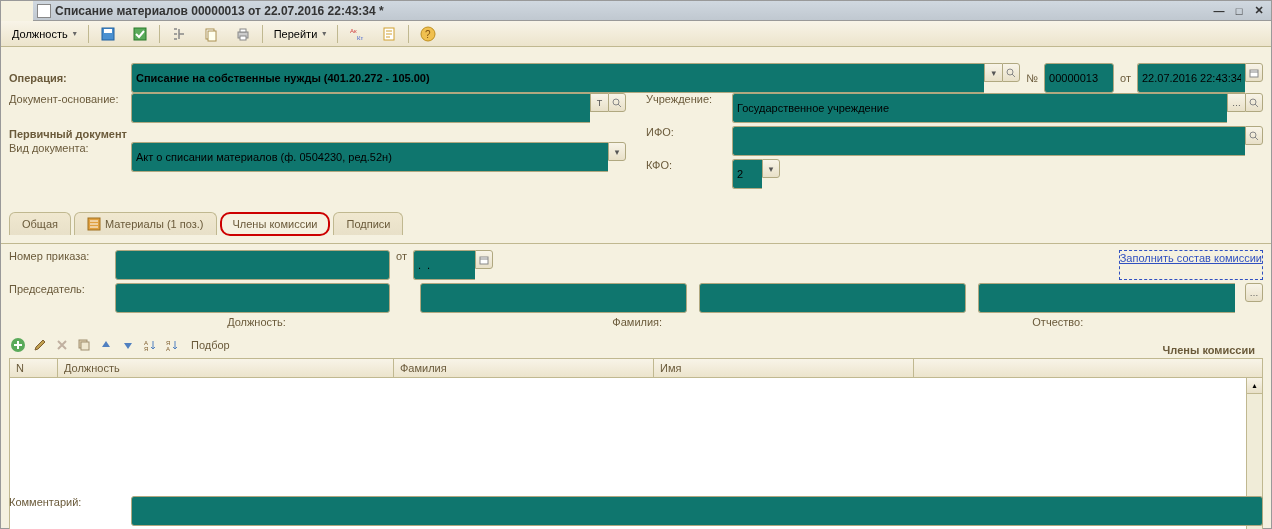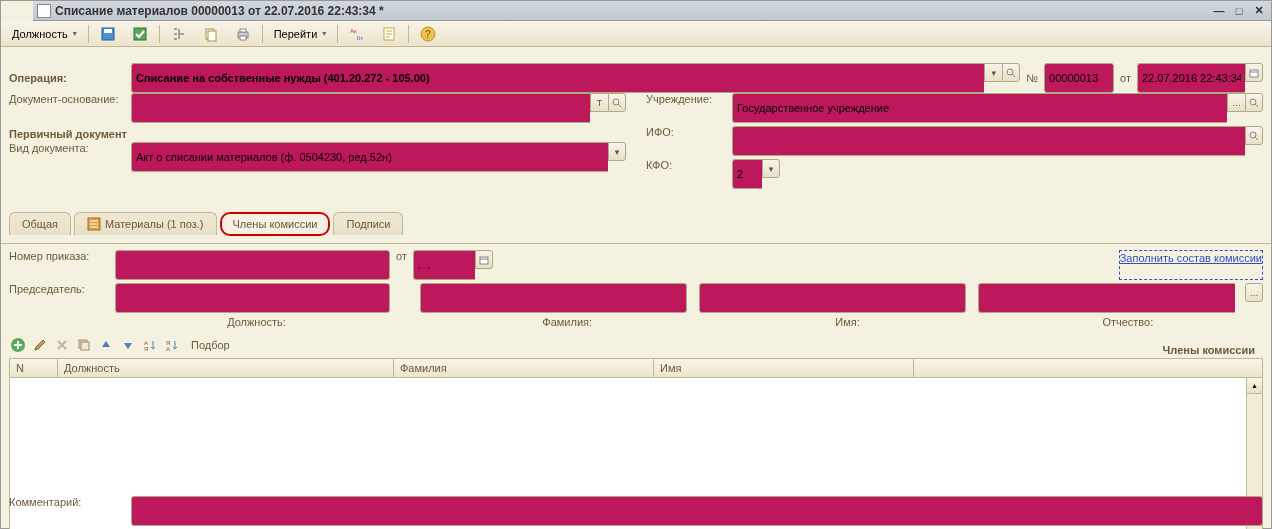--- a/index.html
+++ b/index.html
@@ -15,21 +15,21 @@
   .tb-btn { height: 22px; padding: 0 6px; display: flex; align-items: center; gap: 3px; cursor: pointer; border: 1px solid transparent; border-radius: 3px; }
   .tb-sep { width: 1px; height: 18px; background: #c0b890; margin: 0 2px; }
   .tb-drop::after { content: "▾"; font-size: 8px; margin-left: 2px; color: #666; }
   
   .form-area { padding: 16px 8px; }
   .form-row { display: flex; margin-bottom: 3px; gap: 6px; }
   .form-label { width: 116px; color: #6a5a3a; font-size: 11px; }
   .form-label.bold { font-weight: bold; }
   .section-label { color: #6a5a3a; font-weight: bold; font-size: 11px; padding: 2px 0; }
   
-  .input { height: 30px; background: #be185d; border: 1px solid #b0a880; border-radius: 3px; padding: 0 4px; font-size: 11px; }
+  .input { height: 30px; background: #0f766e; border: 1px solid #b0a880; border-radius: 3px; padding: 0 4px; font-size: 11px; }
   .input-combo { display: flex; }
   .input-combo .input { border-radius: 3px 0 0 3px; border-right: none; }
   .combo-btn { width: 18px; height: 19px; background: linear-gradient(to bottom, #f8f4e8, #e8e0c8); border: 1px solid #b0a880; display: flex; align-items: center; justify-content: center; font-size: 9px; cursor: pointer; color: #555; }
   .combo-btn:last-child { border-radius: 0 3px 3px 0; }
   .combo-btn.mid { border-right: none; }
   
   .top-row { display: flex; gap: 6px; align-items: center; }
   .top-row .form-label { width: 116px; }
   
   .two-col { display: flex; gap: 20px; }
@@ -274,21 +274,20 @@
         <input class="input" style="flex: 1 1 0%;">
       </div>
       <div class="combo-btn" style="border-radius:3px; margin-left:4px">…</div>
     </div>
 
     <div class="fields-row">
       <div class="field-col" style="flex:0 0 100px"></div>
       <div class="field-col" style="flex:0 0 275px">Должность:</div>
       <div class="field-col" style="width:18px; flex:0 0 18px"></div>
       <div class="field-col">Фамилия:</div>
-      <div class="field-col">Имя:</div>
       <div class="field-col">Отчество:</div>
     </div>
 
     <div style="display:flex; align-items:flex-end; margin-top:4px">
       <div class="grid-toolbar">
         <div class="grid-tb-btn">
           <svg width="16" height="16" viewBox="0 0 16 16">
               <circle cx="8" cy="8" r="7" fill="#5aaa5a"></circle>
               <path d="M8 4 v8 M4 8 h8" stroke="#fff" stroke-width="2"></path>
             </svg>

